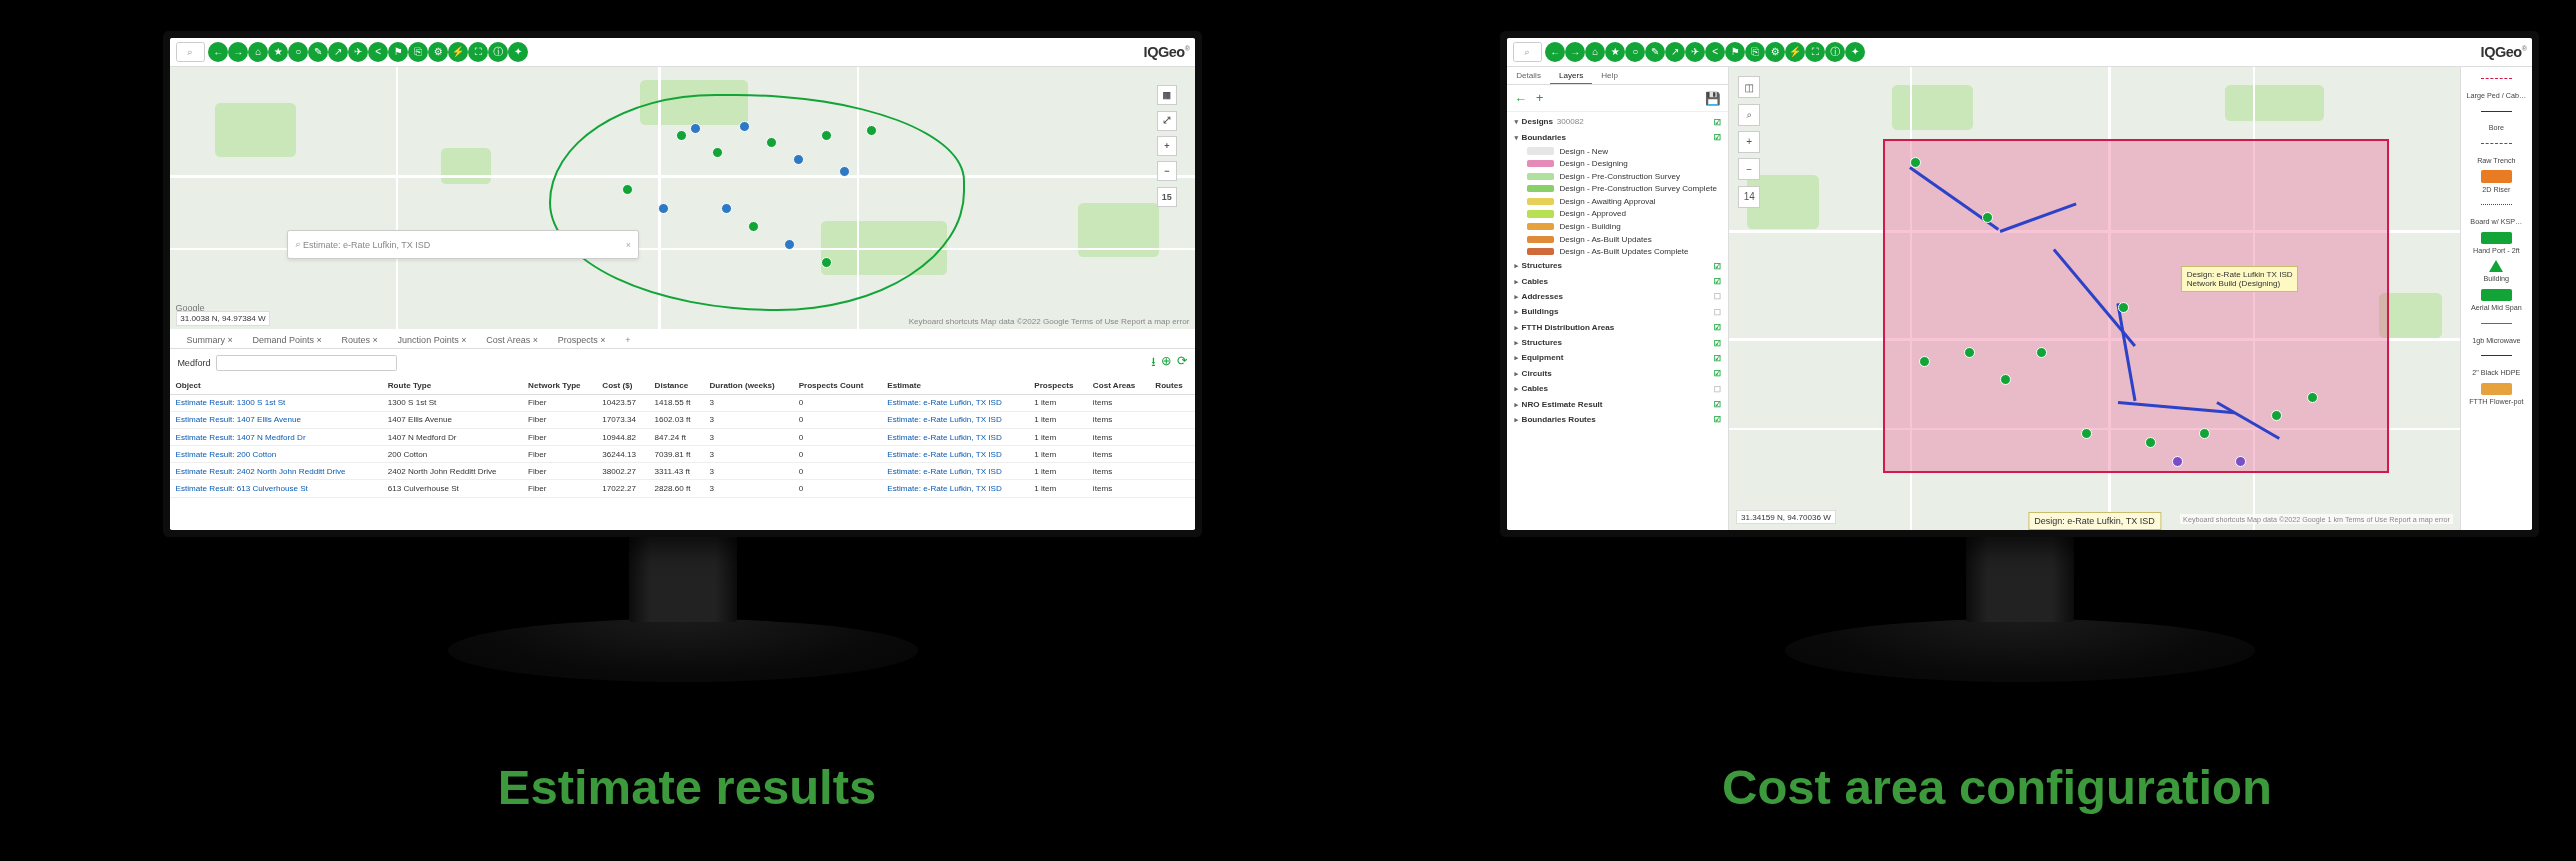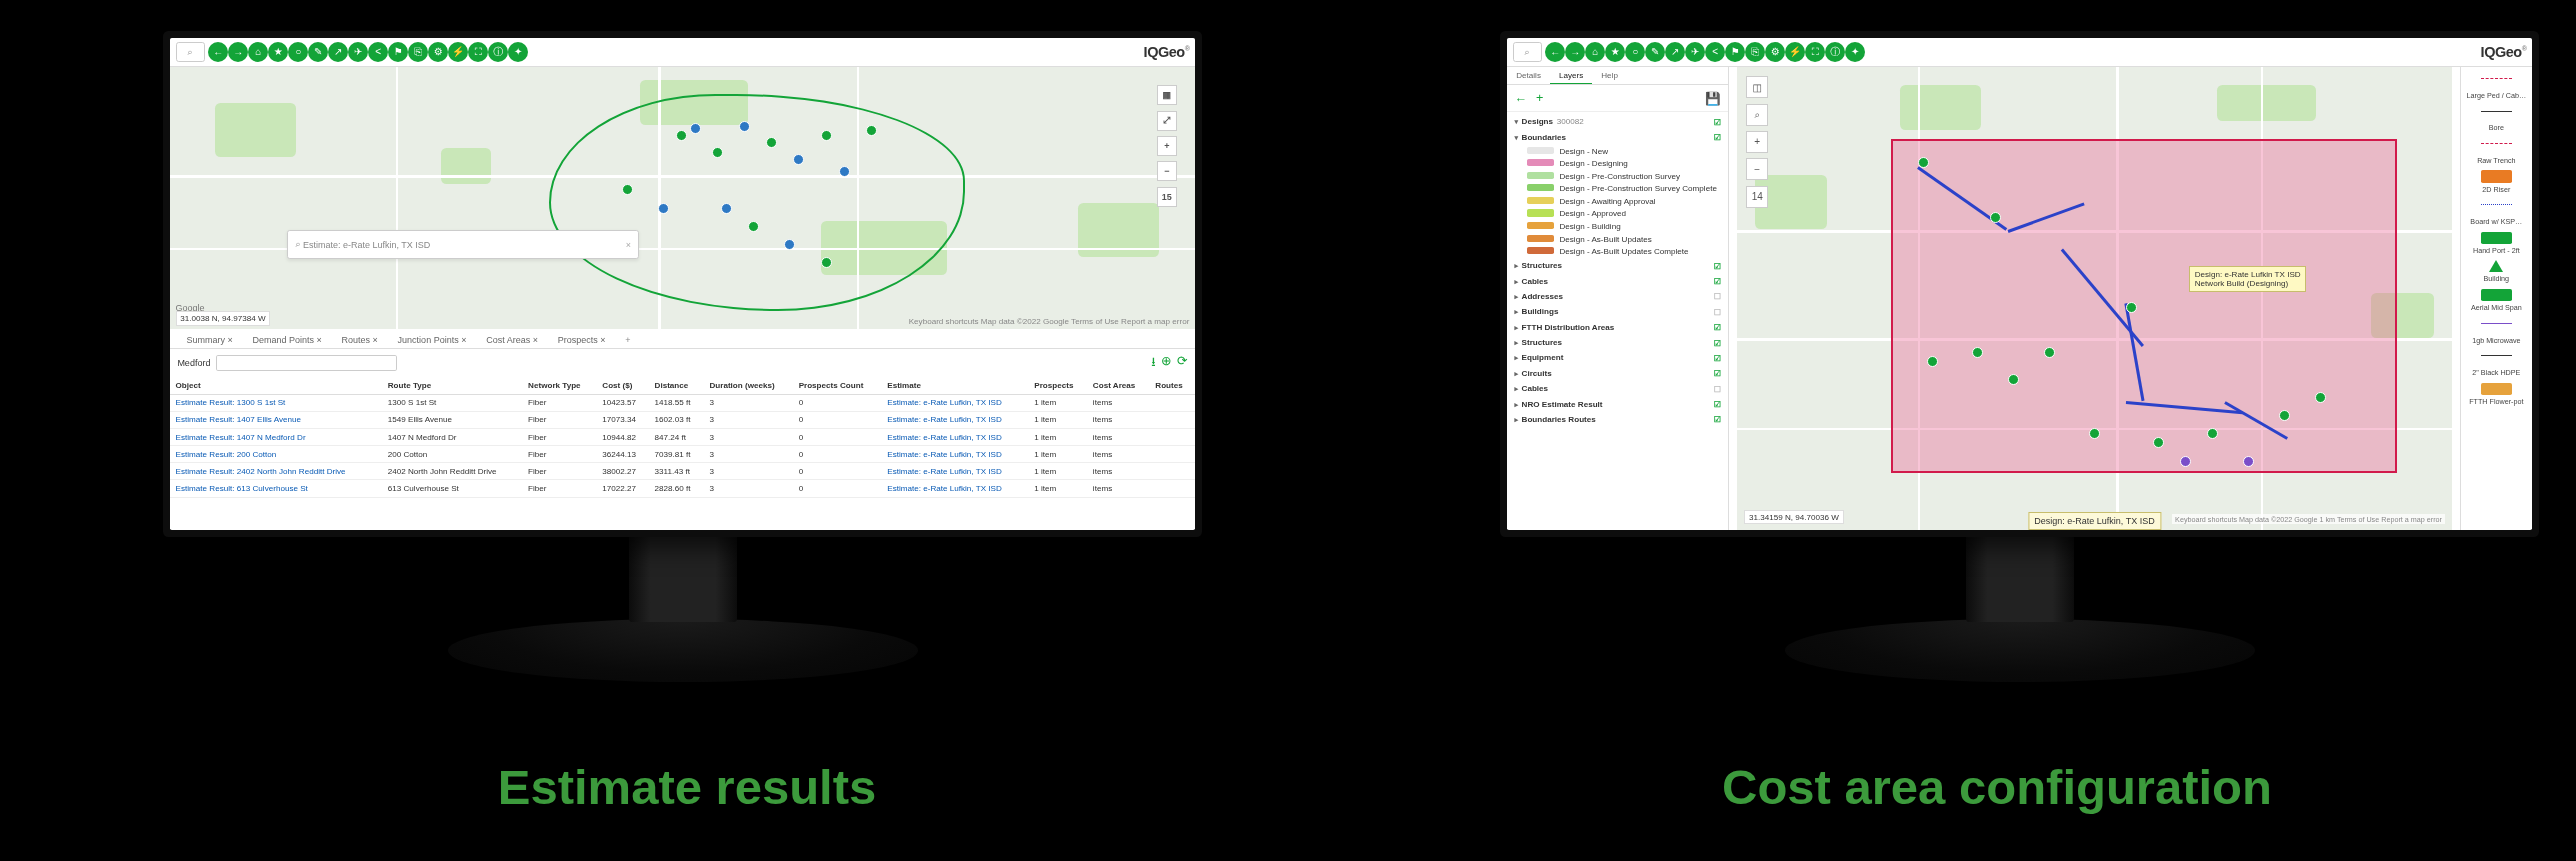--- a/index.html
+++ b/index.html
@@ -194,21 +194,21 @@
   
   .boundary {
     position:absolute;
     border:2.7px solid #13a438;
     border-radius: 40% 55% 45% 55% / 50% 40% 55% 50%;
     pointer-events:none;
   }
 
   
   .scr2 .content {
-    display:flex; height: calc(100% - 29px); gap: 8px;
+    display:flex; height: calc(100% - 29px);
   }
   .scr2 .sidepanel {
     width: 222px; border-right:0.9px solid #ddd;
     display:flex; flex-direction:column;
     font-size:8.1px;
   }
   .scr2 .sidetabs {
     display:flex; border-bottom:0.9px solid #ddd;
   }
   .scr2 .sidetabs span {
@@ -224,21 +224,21 @@
 
   .scr2 .layerlist { flex:1; overflow:auto; padding:1.8px 3.6px 5.4px; }
   .scr2 .layer-head {
     display:flex; align-items:center; padding:2.7px 3.6px;
     font-weight:bold; color:#333;
   }
   .scr2 .layer-head::before { content:"▾"; margin-right:3.6px; color:#666; font-size:7.2px; }
   .scr2 .layer-head .chk { margin-left:auto; color:#13a438; }
 
   .scr2 .layer-item {
-    display:flex; padding:1.8px 3.6px 1.8px 16.3px;
+    display:flex; align-items:center; padding:1.8px 3.6px 1.8px 16.3px;
     gap:5.4px;
   }
   .scr2 .swatch {
     width:27px; height:7.2px; border-radius:1.8px;
   }
 
   .scr2 .layer-line {
     display:flex; align-items:center; padding:2.7px 3.6px;
     font-weight:bold; color:#333;
   }
@@ -418,21 +418,21 @@
               <td>1418.55 ft</td>
               <td>3</td>
               <td>0</td>
               <td class="link">Estimate: e-Rate Lufkin, TX ISD</td>
               <td>1 item</td>
               <td>items</td>
               <td></td>
             </tr>
             <tr>
               <td class="name">Estimate Result: 1407 Ellis Avenue</td>
-              <td>1549 Ellis Avenue</td>
+              <td>1407 Ellis Avenue</td>
               <td>Fiber</td>
               <td>17073.34</td>
               <td>1602.03 ft</td>
               <td>3</td>
               <td>0</td>
               <td class="link">Estimate: e-Rate Lufkin, TX ISD</td>
               <td>1 item</td>
               <td>items</td>
               <td></td>
             </tr>

